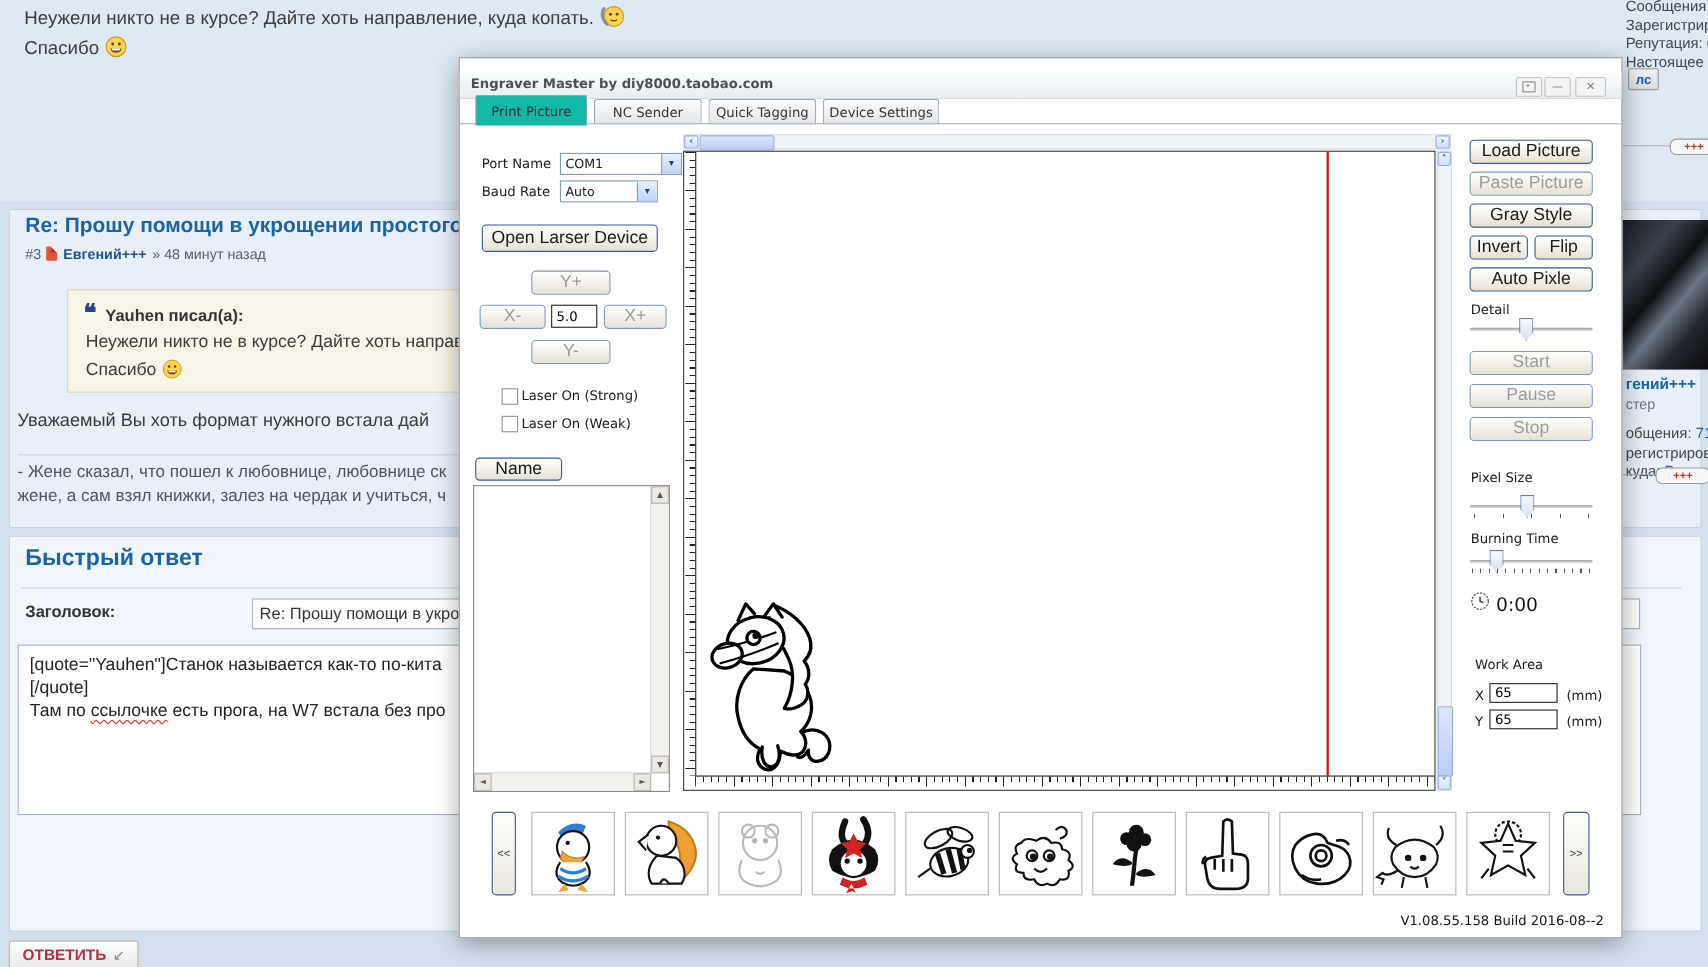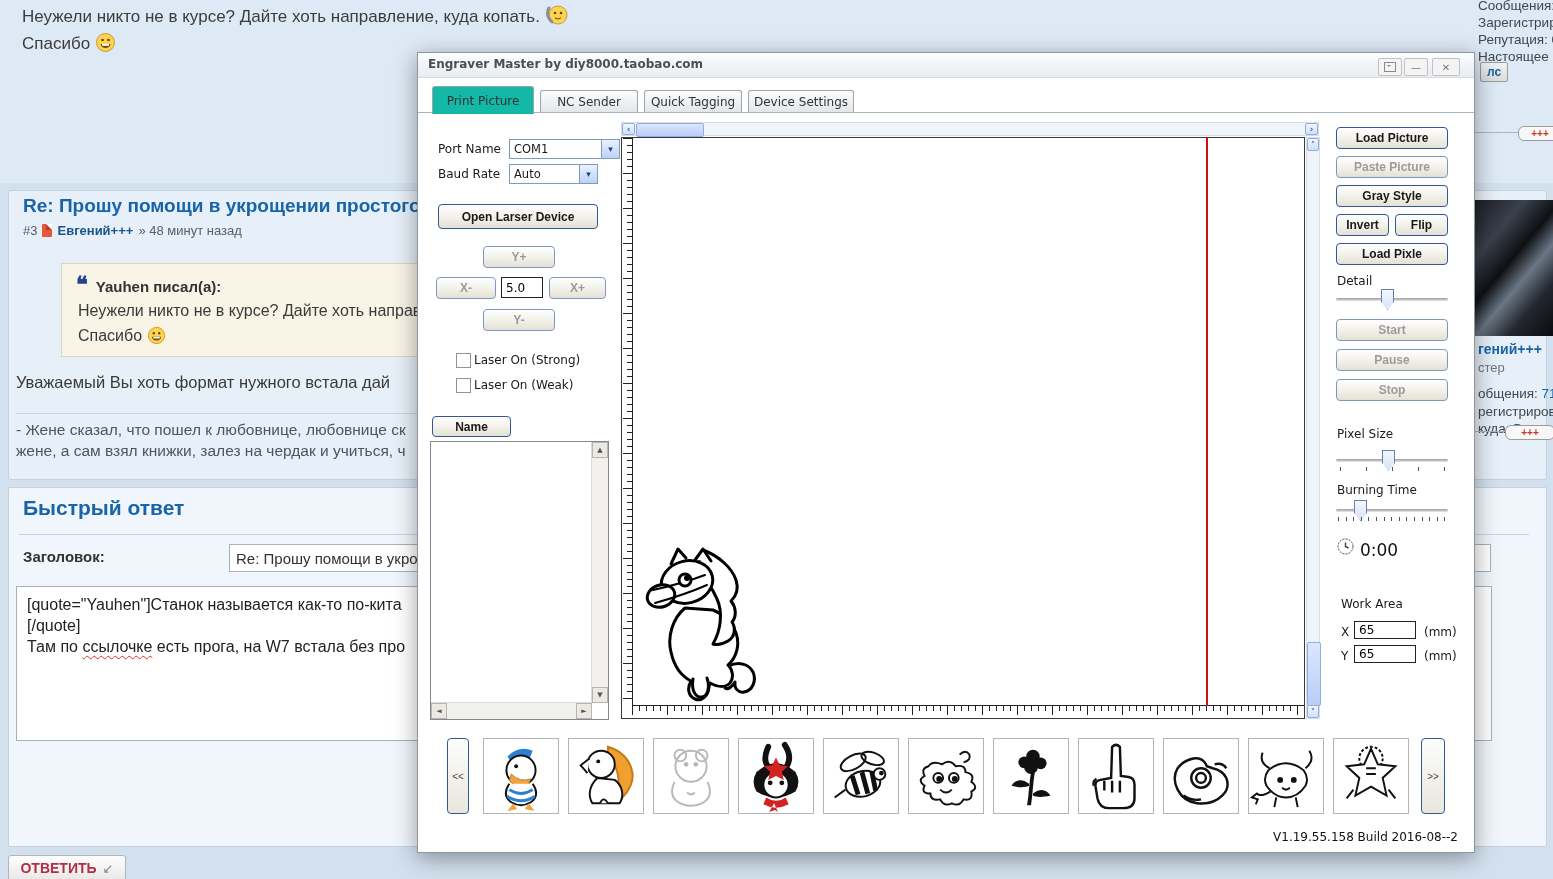--- a/index.html
+++ b/index.html
@@ -46,40 +46,40 @@
       linear-gradient(130deg,#14161b 0%,#3a414d 30%,#0e1013 48%,#6a7685 62%,#23272e 78%,#0a0b0e 100%);}
   .sb-name{position:absolute;font-size:14px;font-weight:bold;color:#1764a8;white-space:nowrap;}
   .sb-rank{position:absolute;font-size:13px;color:#6b7682;white-space:nowrap;}
   .sb-info{position:absolute;font-size:13.5px;color:#3f4750;line-height:17.5px;white-space:nowrap;}
   .sb-info .lnk{color:#1764a8;}
 
   
   .dialog{position:absolute;left:417px;top:52px;width:1056px;height:799px;background:#fff;
           border:1px solid #8f979e;box-shadow:0 5px 22px rgba(0,0,0,.38);
           font-family:"DejaVu Sans",sans-serif;font-size:12px;color:#1a1a1a;}
-  .titlebar{position:absolute;left:0;top:0;right:0;height:24px;
+  .titlebar{position:absolute;left:0;top:12px;right:0;height:24px;
             background:linear-gradient(#fbfdfe,#e9edf1);border-bottom:1px solid #d7dce0;padding-left:19px;}
   .title-text{position:absolute;left:10px;top:4px;font-size:12px;font-weight:bold;color:#4a4f54;}
   .winbtn{position:absolute;top:5px;width:22px;height:16px;background:#f4f4f4;border:1px solid #c2c2c2;
           border-radius:2px;display:flex;align-items:center;justify-content:center;
           font-size:10px;color:#777;cursor:pointer;}
   .menu-glyph{width:10px;height:8px;border:1px solid #8a8a8a;position:relative;}
   .menu-glyph:after{content:"";position:absolute;left:2px;top:2px;border:2px solid transparent;border-top-color:#8a8a8a;}
 
   .tab{position:absolute;top:37px;height:22px;background:linear-gradient(#fcfcfc,#e2e5e8);
        border:1px solid #9aa5ae;border-bottom:none;border-radius:3px 3px 0 0;
        display:flex;align-items:center;justify-content:center;font-size:12px;color:#333;cursor:pointer;}
   .tab.active{top:33px;height:27px;background:#14b8a6;z-index:3;}
   .tab-base{position:absolute;left:0;right:0;top:59px;height:1px;background:#aab4bd;z-index:2;}
 
   .lbl{position:absolute;font-size:12px;color:#1a1a1a;white-space:nowrap;}
   .xpbtn{position:absolute;display:flex;align-items:center;justify-content:center;
          background:linear-gradient(#ffffff,#f2f0e8 55%,#e4e1d4);
-         border:1px solid #33579b;border-radius:4px;font-size:12px;color:#1a1a1a;
-         box-shadow:inset 0 1px 0 #fff;cursor:pointer;white-space:nowrap;font-weight:bold;}
+         border:1px solid #33579b;border-radius:4px;font-size:16px;color:#1a1a1a;
+         box-shadow:inset 0 1px 0 #fff;cursor:pointer;white-space:nowrap;}
   .xpbtn.dis{color:#9b9b9b;border-color:#7e97c0;cursor:default;}
   .combo{position:absolute;height:20px;background:#fff;border:1px solid #7f9db9;display:flex;align-items:center;box-sizing:border-box;cursor:pointer;}
   .combo .val{flex:1;padding-left:4px;font-size:11.5px;}
   .combo .drop{width:17px;height:100%;background:linear-gradient(#e9f1fd,#bcd2f7);border-left:1px solid #7f9db9;
                display:flex;align-items:center;justify-content:center;color:#1d3f7f;font-size:9px;}
   .numbox{position:absolute;background:#fff;border:1px solid #222;font-size:12px;
           font-family:"DejaVu Sans",sans-serif;padding:2px 4px;box-sizing:border-box;}
   .cb{position:absolute;width:13px;height:13px;background:#fff;border:1px solid #929292;cursor:pointer;}
 
   .listbox{position:absolute;background:#fff;border:1px solid #828790;}
@@ -307,21 +307,21 @@
     <div class="cbar-btn" style="left:0;top:0;width:12px;height:13px;">˄</div>
     <div class="cbar-thumb" style="left:0;top:504px;width:12px;height:62px;"></div>
     <div class="cbar-btn" style="left:0;bottom:0;width:12px;height:13px;">˅</div>
   </div>
 
   <button class="xpbtn" style="left:918px;top:74px;width:112px;height:22px;">Load Picture</button>
   <button class="xpbtn dis" style="left:918px;top:103px;width:112px;height:22px;">Paste Picture</button>
   <button class="xpbtn" style="left:918px;top:132px;width:112px;height:22px;">Gray Style</button>
   <button class="xpbtn" style="left:918px;top:161px;width:53px;height:22px;">Invert</button>
   <button class="xpbtn" style="left:977px;top:161px;width:53px;height:22px;">Flip</button>
-  <button class="xpbtn" style="left:918px;top:190px;width:112px;height:22px;">Load Pixle</button>
+  <button class="xpbtn" style="left:918px;top:190px;width:112px;height:22px;">Auto Pixle</button>
 
   <div class="lbl" style="left:919px;top:221px;">Detail</div>
   <div class="slider-track" style="left:918px;top:245px;width:112px;"></div>
   <div class="slider-thumb" style="left:963px;top:236px;"></div>
 
   <button class="xpbtn dis" style="left:918px;top:266px;width:112px;height:22px;">Start</button>
   <button class="xpbtn dis" style="left:918px;top:296px;width:112px;height:22px;">Pause</button>
   <button class="xpbtn dis" style="left:918px;top:326px;width:112px;height:22px;">Stop</button>
 
   <div class="lbl" style="left:919px;top:374px;">Pixel Size</div>
@@ -453,14 +453,14 @@
   <div class="thumb-box" style="left:915px;top:685px;">
     <svg width="74" height="74" viewBox="0 0 76 76" fill="none" stroke="#111" stroke-width="2">
         <circle cx="38" cy="20" r="12" stroke-dasharray="3 2"></circle>
         <path d="M38,10 l7,16 18,2 -13,12 4,18 -16,-9 -16,9 4,-18 -13,-12 18,-2 z" fill="#fff"></path>
         <path d="M33,30 h10 M33,36 h10 M20,52 l-7,9 M56,52 l7,9"></path>
       </svg>
   </div>
 
   <button class="navbtn" style="left:1003px;top:685px;width:24px;">&gt;&gt;</button>
 
-  <div class="version" style="left:640px;top:777px;width:400px;">V1.19.55.158 Build 2016-08--2</div>
+  <div class="version" style="left:640px;top:777px;width:400px;">V1.08.55.158 Build 2016-08--2</div>
 </div>
 
 </body></html>

